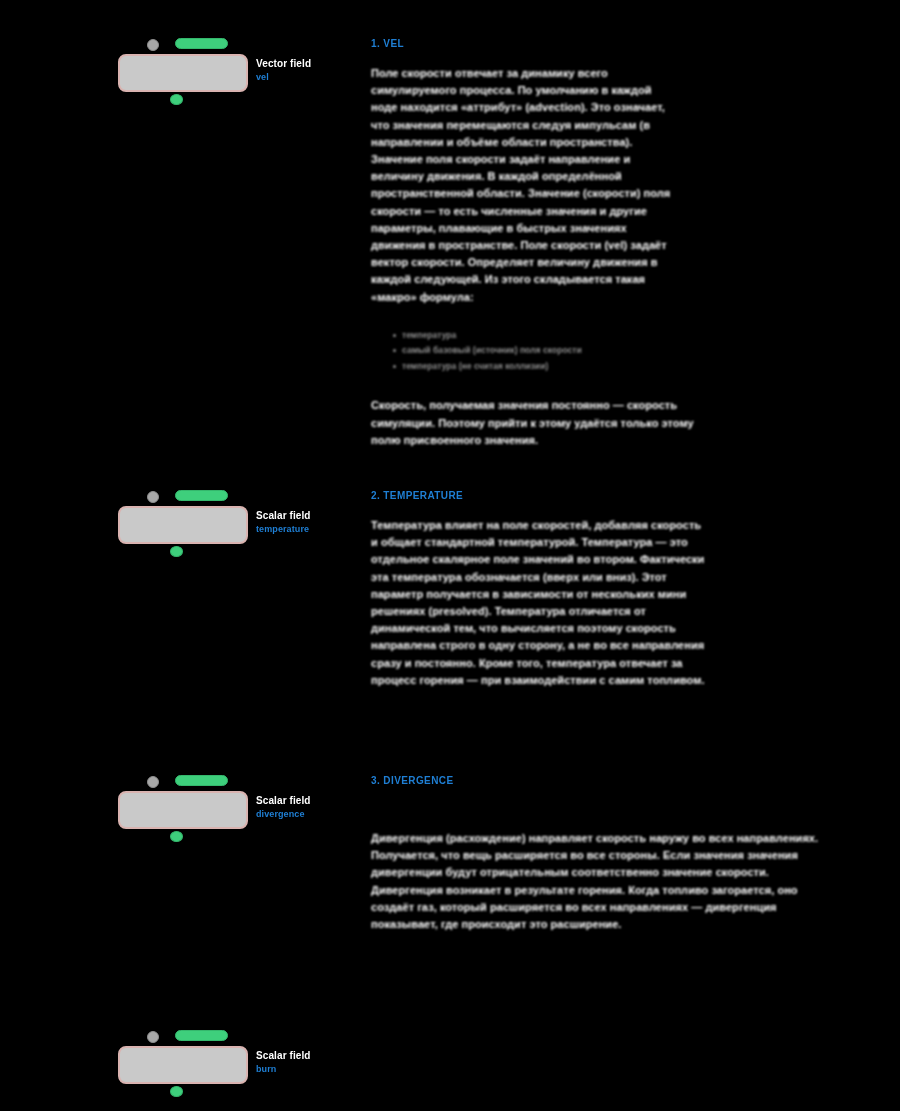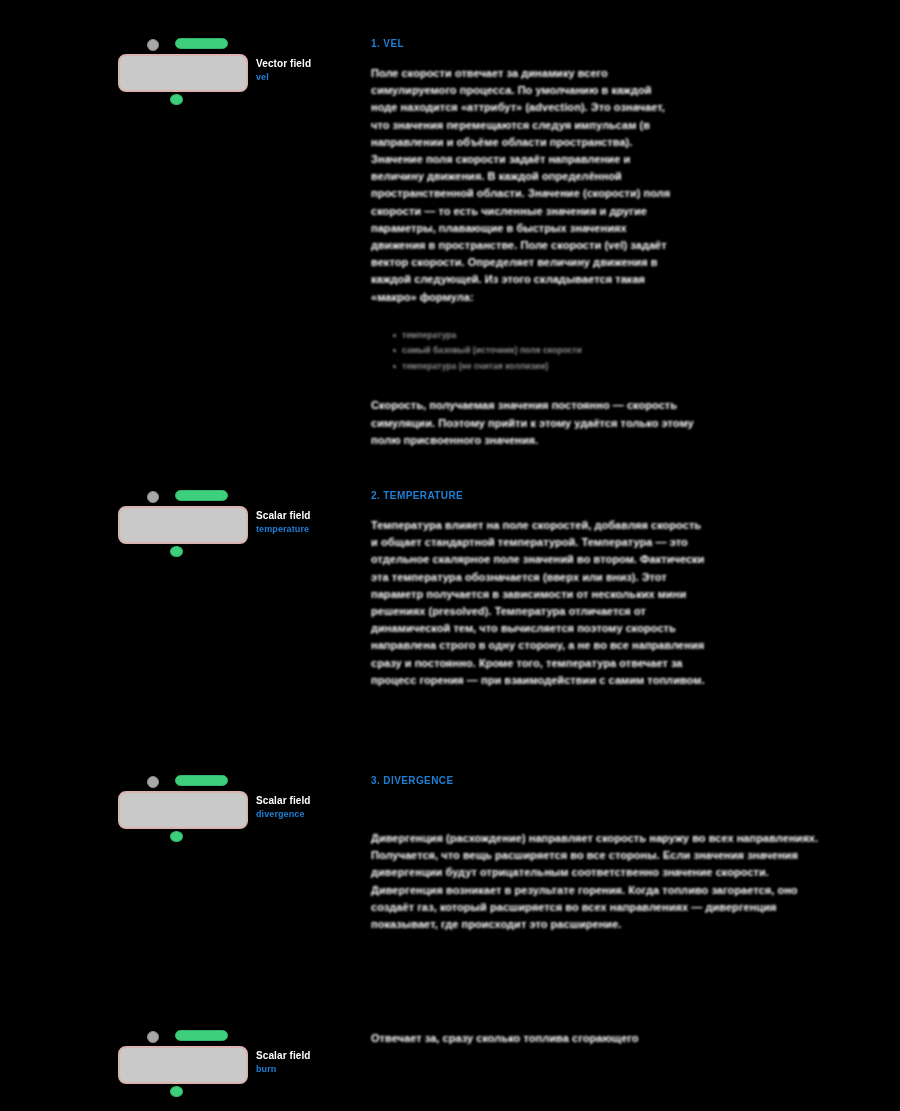--- a/index.html
+++ b/index.html
@@ -417,18 +417,17 @@
         </div>
         <div class="viz-node-green"></div>
       </div>
       <div class="viz-caption">
         <div class="viz-caption-title">Scalar field</div>
         <div class="viz-caption-sub">burn</div>
       </div>
     </div>
 
     <div class="section-body">
-      <p class="para mid">Отвечает за, сразу сколько топлива сгорающего</p>
     </div>
 
   </div>
 
 </div>
 
 </body></html>

